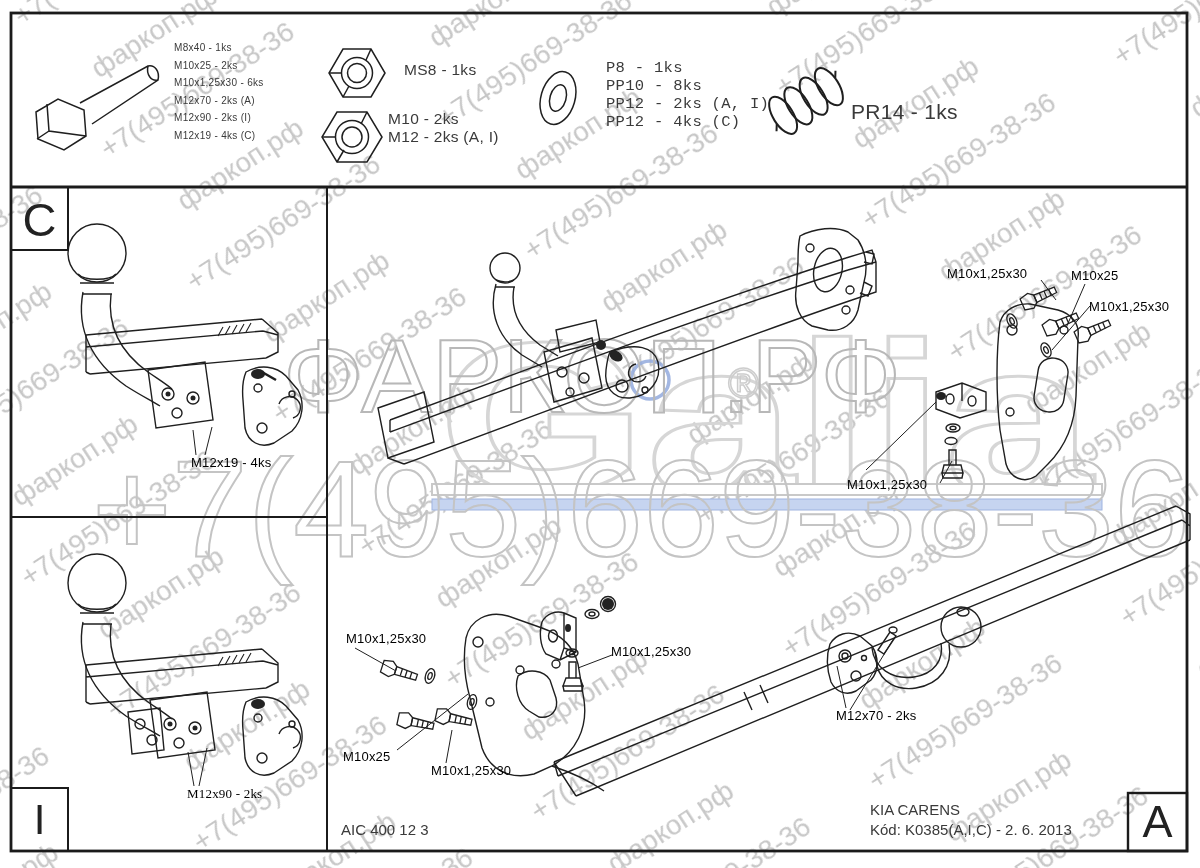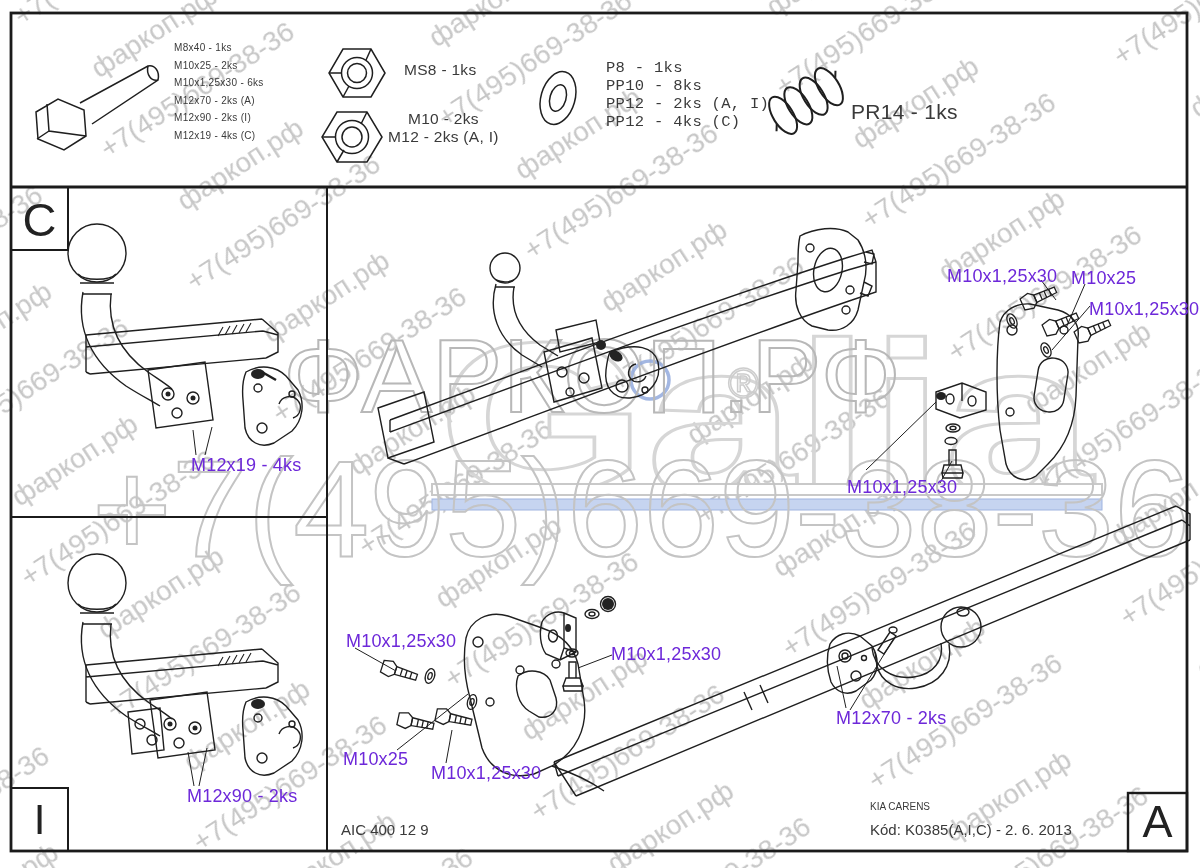--- a/index.html
+++ b/index.html
@@ -4,39 +4,39 @@
 <style>
   html,body{margin:0;padding:0;}
   body{width:1200px;height:868px;position:relative;background:#fff;
        font-family:"Liberation Sans",sans-serif;overflow:hidden;color:#3a3a3a;}
   .layer{position:absolute;left:0;top:0;width:1200px;height:868px;}
   svg{display:block;}
   .txt{position:absolute;white-space:nowrap;}
   
   .p-bolt-list{left:174px;top:39px;font-size:10px;line-height:17.6px;letter-spacing:.3px;}
   .p-nut-small{left:388px;top:61px;font-size:15.5px;letter-spacing:.3px;margin-left:16px;}
-  .p-nut-list{left:388px;top:110px;font-size:15.5px;line-height:17.6px;letter-spacing:.3px;text-align:center;}
+  .p-nut-list{left:388px;top:110px;font-size:15.5px;line-height:17.6px;letter-spacing:.3px;}
   .p-wash-list{left:606px;top:59px;font-size:15.5px;line-height:18px;letter-spacing:.3px;font-family:Liberation Mono, monospace;}
   .p-spring{left:851px;top:100px;font-size:21px;letter-spacing:.3px;}
   
-  .dlab{font-size:18px;letter-spacing:.2px;color:#6d28d9;}
+  .dlab{font-size:13px;letter-spacing:.2px;color:#000000;}
   .lab-pc{left:191px;top:455px;}
-  .lab-pi{left:187px;top:786px;}
+  .lab-pi{left:187px;top:786px;font-family:Liberation Serif, serif;}
   .lab-tr1{left:947px;top:266px;}
   .lab-tr2{left:1071px;top:268px;}
   .lab-tr3{left:1089px;top:299px;}
   .lab-mid{left:847px;top:477px;}
   .lab-ll1{left:346px;top:631px;}
   .lab-ll2{left:343px;top:749px;}
   .lab-ll3{left:431px;top:763px;}
   .lab-lm{left:611px;top:644px;}
   .lab-lr{left:836px;top:708px;}
   
   .f-doc{left:341px;top:821px;font-size:15px;}
-  .f-model{left:870px;top:801px;font-size:10px;}
+  .f-model{left:870px;top:801px;font-size:15px;}
   .f-code{left:870px;top:821px;font-size:15px;}
   
   .plet{color:#222;}
   .let-c{left:11px;top:188px;width:57px;height:62px;font-size:47px;display:flex;align-items:center;justify-content:center;}
   .let-i{left:11px;top:789px;width:57px;height:61px;font-size:42px;display:flex;align-items:center;justify-content:center;}
   .let-a{left:1128px;top:794px;width:59px;height:56px;font-size:45px;display:flex;align-items:center;justify-content:center;}
 </style>
 </head>
 <body>
 
@@ -285,15 +285,15 @@
 <div class="txt dlab lab-tr1">M10x1,25x30</div>
 <div class="txt dlab lab-tr2">M10x25</div>
 <div class="txt dlab lab-tr3">M10x1,25x30</div>
 <div class="txt dlab lab-mid">M10x1,25x30</div>
 <div class="txt dlab lab-ll1">M10x1,25x30</div>
 <div class="txt dlab lab-ll2">M10x25</div>
 <div class="txt dlab lab-ll3">M10x1,25x30</div>
 <div class="txt dlab lab-lm">M10x1,25x30</div>
 <div class="txt dlab lab-lr">M12x70 - 2ks</div>
 
-<div class="txt f-doc">AIC 400 12 9</div>
+<div class="txt f-doc">AIC 400 12 3</div>
 <div class="txt f-model">KIA CARENS</div>
 <div class="txt f-code">Kód: K0385(A,I,C) - 2. 6. 2013</div>
 
 </body></html>

